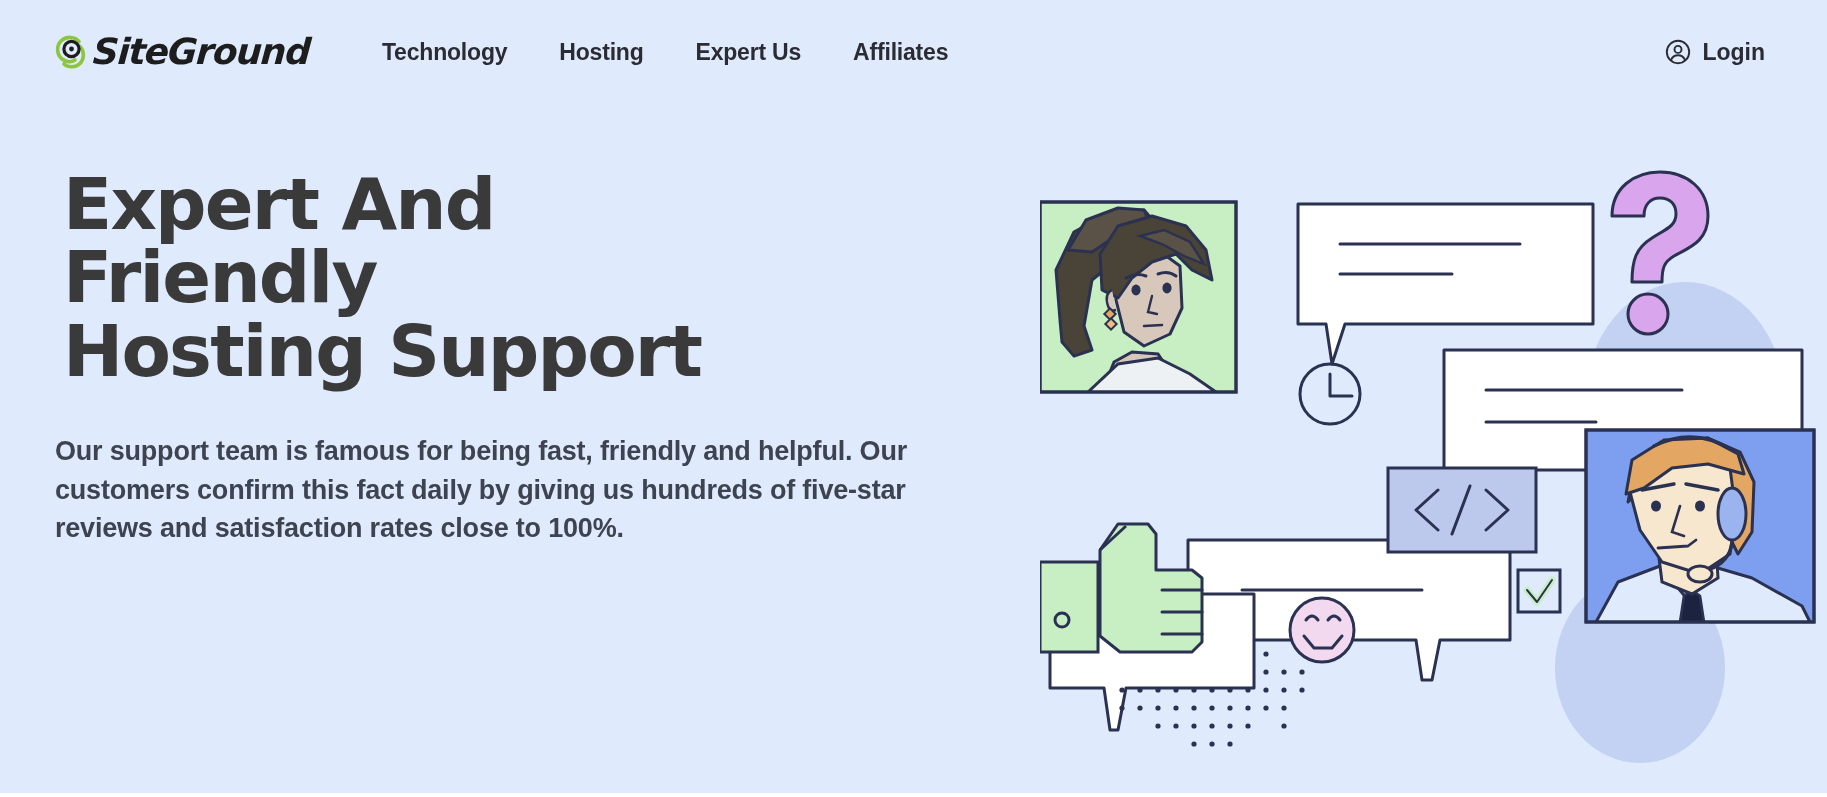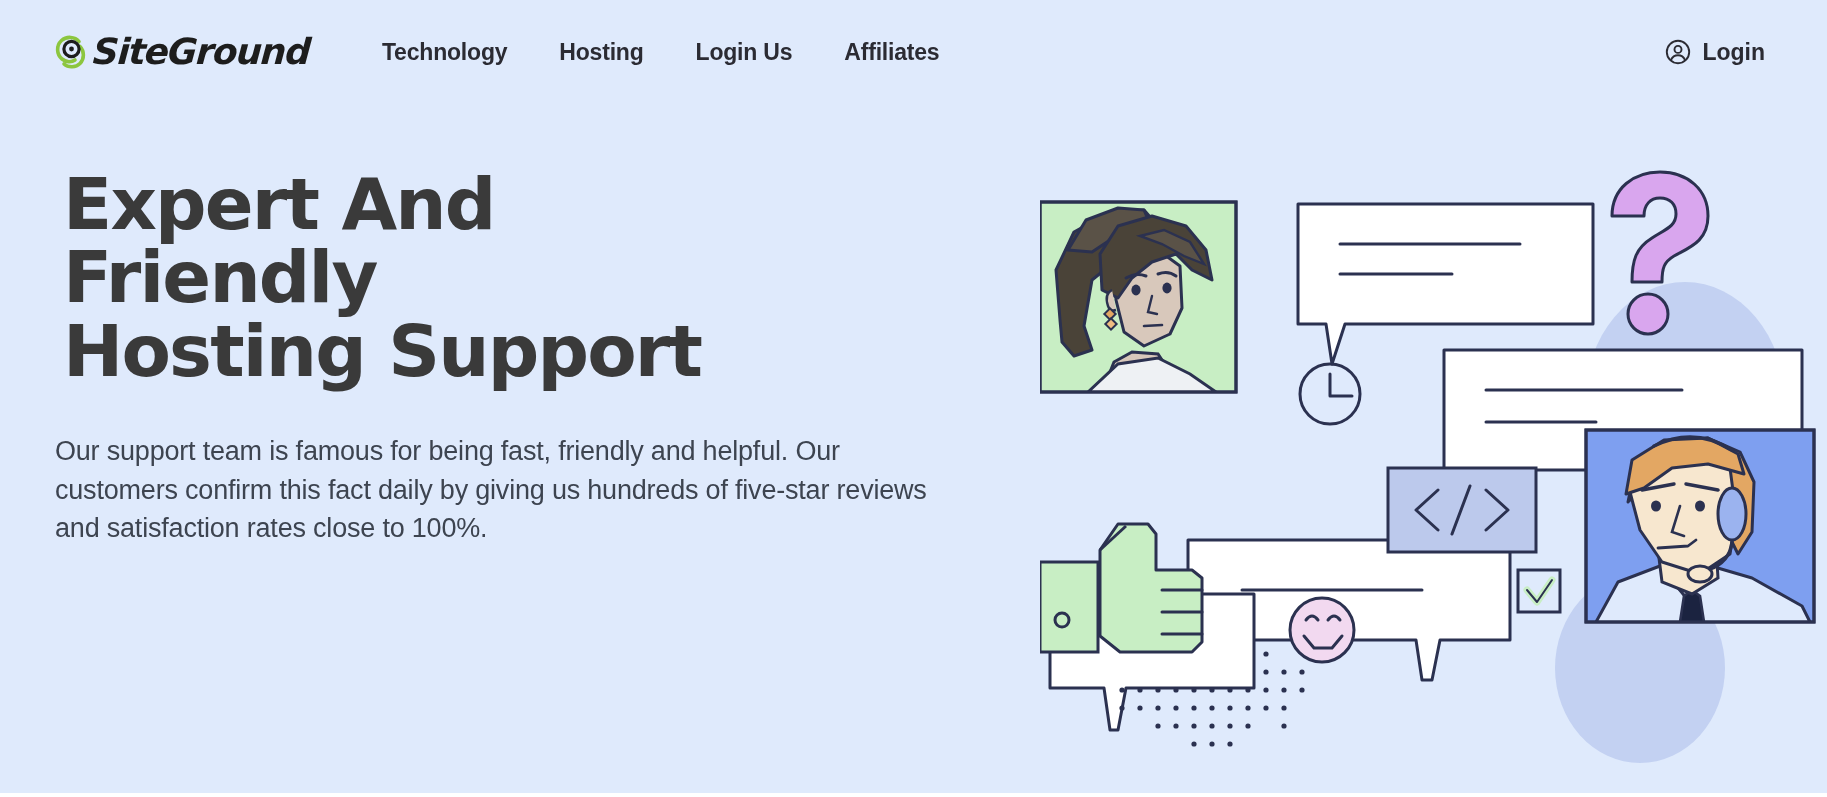--- a/index.html
+++ b/index.html
@@ -121,21 +121,21 @@
     color: #3a3a3a;
     max-width: 760px;
   }
   .hero-text {
     margin: 44px 0 0 0;
     font-size: 27px;
     line-height: 1.42;
     color: #3d4450;
     letter-spacing: -0.2px;
     max-width: 900px;
-    font-weight: 400;
+    font-weight: 700;
   }
 
   
   .illustration {
     position: absolute;
     top: 150px;
     left: 1040px;
     width: 787px;
     height: 620px;
   }
@@ -156,21 +156,21 @@
           <circle cx="16.5" cy="15" r="7.6" fill="none" stroke="#1d1d1d" stroke-width="3.2"></circle>
           <circle cx="16.5" cy="15" r="2.4" fill="#1d1d1d"></circle>
         </svg>
       </span>
       <span class="brand-word">SiteGround</span>
     </a>
 
     <nav class="main-nav">
       <a class="nav-link" href="#">Technology</a>
       <a class="nav-link" href="#">Hosting</a>
-      <a class="nav-link" href="#">Login Us</a>
+      <a class="nav-link" href="#">Expert Us</a>
       <a class="nav-link" href="#">Affiliates</a>
     </nav>
 
     <div class="header-spacer"></div>
 
     <a class="login-link" href="#">
       <span class="login-icon">
         <svg viewBox="0 0 26 26" xmlns="http://www.w3.org/2000/svg" aria-hidden="true">
           <circle cx="13" cy="13" r="11.2" fill="none" stroke="#2b2b33" stroke-width="1.9"></circle>
           <circle cx="13" cy="10.4" r="3.5" fill="none" stroke="#2b2b33" stroke-width="1.9"></circle>

